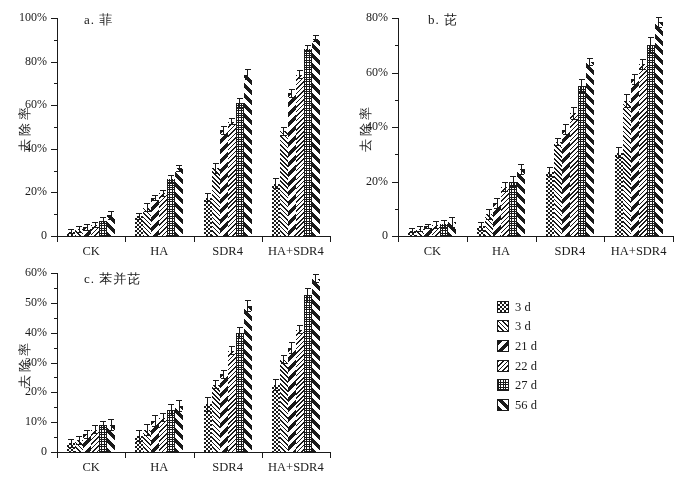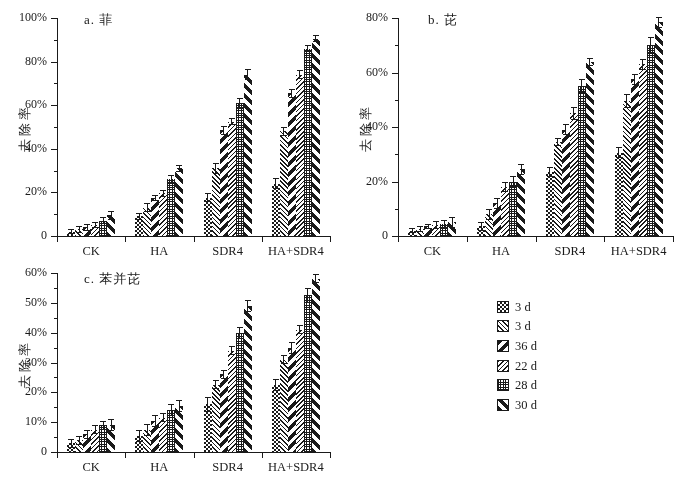--- a/index.html
+++ b/index.html
@@ -445,29 +445,29 @@
     <div class="lrow">
       <span class="swatch pat-check"></span>
       <span class="llabel">3 d</span>
     </div>
     <div class="lrow">
       <span class="swatch pat-thin-back"></span>
       <span class="llabel">3 d</span>
     </div>
     <div class="lrow">
       <span class="swatch pat-thick-fwd"></span>
-      <span class="llabel">36 d</span>
+      <span class="llabel">21 d</span>
     </div>
     <div class="lrow">
       <span class="swatch pat-thin-fwd"></span>
       <span class="llabel">22 d</span>
     </div>
     <div class="lrow">
       <span class="swatch pat-grid"></span>
-      <span class="llabel">28 d</span>
+      <span class="llabel">27 d</span>
     </div>
     <div class="lrow">
       <span class="swatch pat-thick-back"></span>
-      <span class="llabel">30 d</span>
+      <span class="llabel">56 d</span>
     </div>
   </div>
 
 </div>
 
 </body></html>

